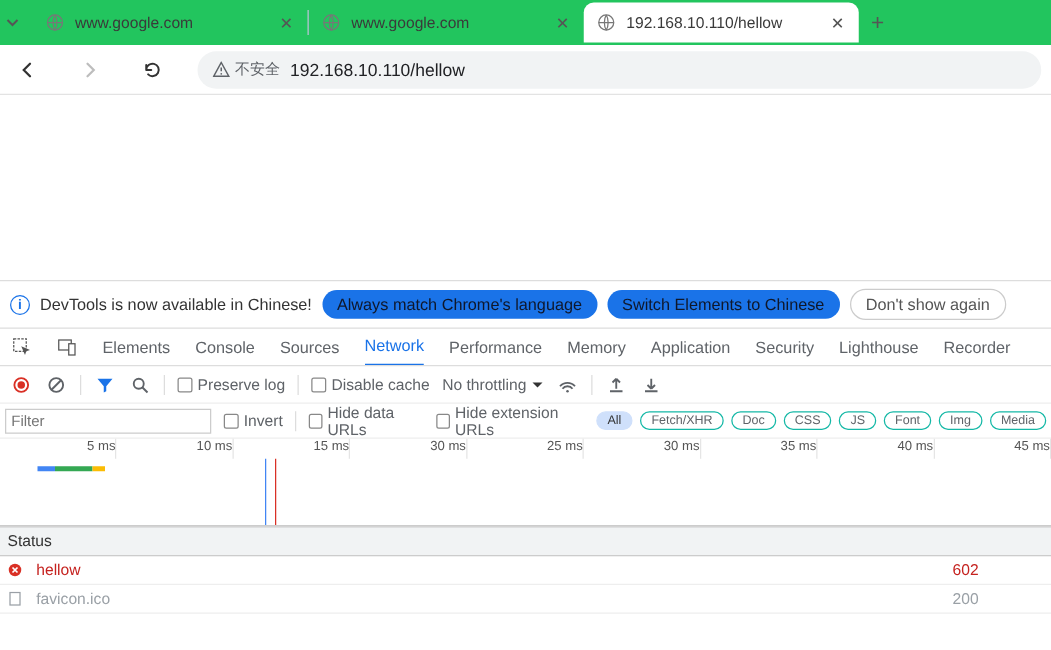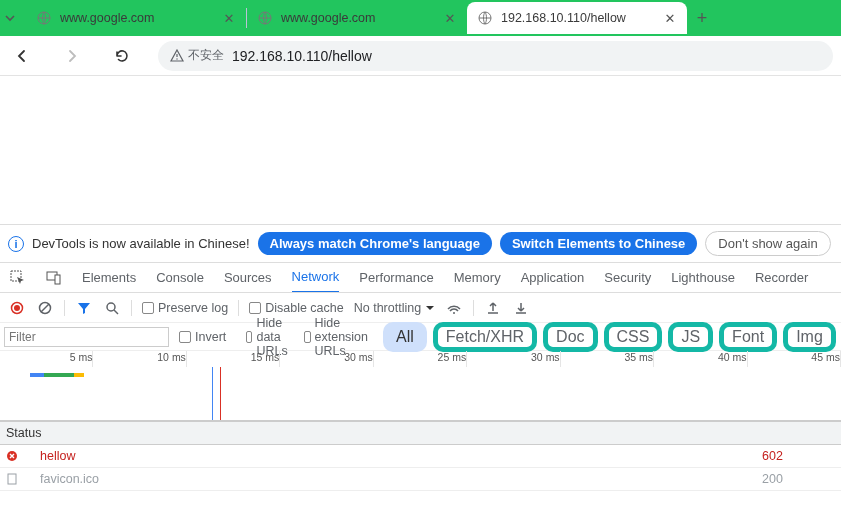--- a/index.html
+++ b/index.html
@@ -25,59 +25,59 @@
   .omnibox .insec { display:flex; align-items:center; gap:4px; color:#5f6368; font-size:12px;}
   .omnibox .url { font-size:14px; color:#202124; }
 
   
   .page-blank { height: 148px; background:#fff; }
 
   
   .banner { display:flex; align-items:center; gap:8px; padding:6px 8px; border-top:1px solid #ddd; border-bottom:1px solid #ddd; flex-wrap:wrap;}
   .info-icon { width:16px; height:16px; border:1.5px solid #1a73e8; border-radius:50%; color:#1a73e8; font-size:11px; display:flex; align-items:center; justify-content:center; font-weight:bold;}
   .pill { padding:4px 12px; border-radius:14px; font-size:13px; cursor:pointer; }
-  .pill.blue { background:#1a73e8; color:#ffffff;font-weight:bold; }
+  .pill.blue { background:#1a73e8; color:#0f172a; }
   .pill.outline { border:1px solid #ccc; color:#555; background:#fff;}
 
   
   .dt-tabs { display:flex; align-items:center; gap:20px; padding:0 10px; height:30px; border-bottom:1px solid #ddd; color:#5f6368; font-size:13px; overflow:hidden;}
   .dt-tabs .dticon { width:16px; cursor:pointer; display:flex; align-items:center; justify-content:center;}
   .dt-tab { cursor:pointer; height:30px; display:flex; align-items:center;}
   .dt-tab.active { color:#1a73e8; border-bottom:2px solid #1a73e8; }
 
   
   .net-tb { display:flex; align-items:center; gap:10px; padding:4px 8px; height:30px; border-bottom:1px solid #eee; color:#5f6368; font-size:12.5px;}
   .net-tb .icon { width:18px; height:18px; display:flex; align-items:center; justify-content:center; cursor:pointer;}
   .rec { color:#d93025; }
   .funnel { color:#1a73e8; }
   .chk { display:flex; align-items:center; gap:4px; cursor:pointer;}
   .chkbox { width:12px; height:12px; border:1px solid #888; border-radius:2px; }
   .throttle { display:flex; align-items:center; gap:4px; cursor:pointer;}
 
   
   .net-filter { display:flex; align-items:center; gap:10px; padding:3px 4px; height:28px; border-bottom:1px solid #eee; font-size:12.5px; color:#5f6368;}
   .filter-input { width:178px; height:20px; border:1px solid #ccc; padding:0 4px; font-size:12px; color:#888; background:#fff;}
-  .chip { padding:1px 8px; border:5px solid #14b8a6; border-radius:10px; cursor:pointer; font-size:16px;}
+  .chip { padding:1px 8px; border:1px solid #14b8a6; border-radius:10px; cursor:pointer; font-size:10px;}
   .chip.active { background:#cfe0fb; border-color:#cfe0fb; color:#333;}
   .chips { display:flex; gap:6px; align-items:center;}
 
   
   .ruler { position:relative; height:70px; border-bottom:1px solid #ccc;}
   .ticks { display:flex; height:16px; font-size:10.5px; color:#555;}
   .tick { flex:1; border-right:1px solid #e5e5e5; text-align:right; padding-right:0;}
   .waterfall-mark { position:absolute; top:18px; height:50px; }
   .dash { height:4px; margin-top:4px;}
   .vline { position:absolute; top:16px; bottom:0; width:1px;}
 
   
   .req-head { display:flex; background:#f1f3f4; border-top:1px solid #ccc; border-bottom:1px solid #ccc; font-size:12.5px; color:#333;}
   .col-name { flex:1; padding:4px 6px; border-right:1px solid #ccc;}
   .col-status { width:85px; padding:4px 6px;}
   .req-row { display:flex; font-size:12.5px; border-bottom:1px solid #eee;}
-  .req-row .name { flex:1; padding:4px 6px; display:flex; align-items:center; gap:22px;}
+  .req-row .name { flex:1; padding:4px 6px; display:flex; align-items:center; gap:11px;}
   .req-row .status { width:85px; padding:4px 6px;}
   .err { color:#c5221f; }
   .muted { color:#9aa0a6; }
   .file-icon { width:12px; height:12px; display:inline-flex; align-items:center; justify-content:center;}
 
   svg { display:block; }
 </style>
 </head>
 <body>
 

